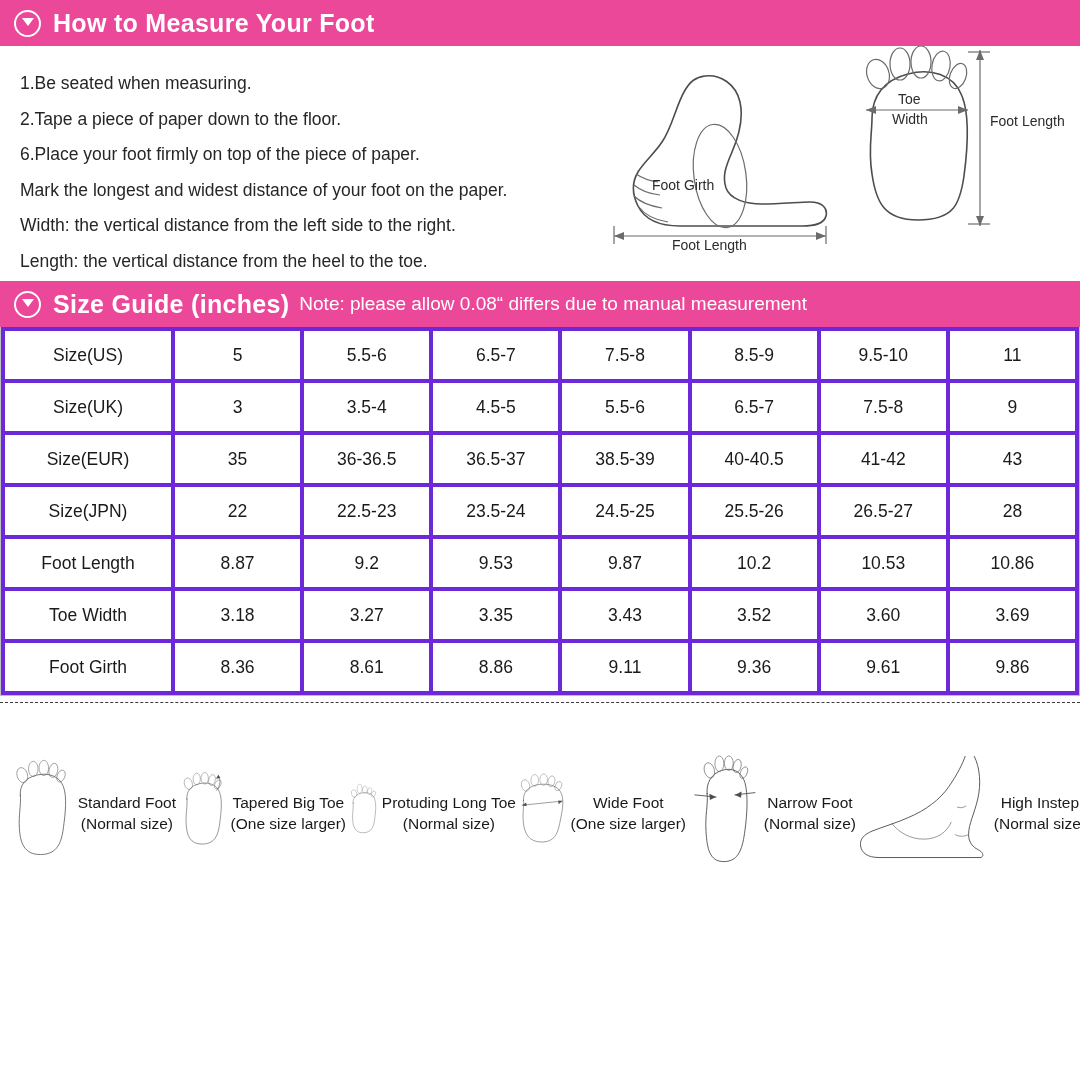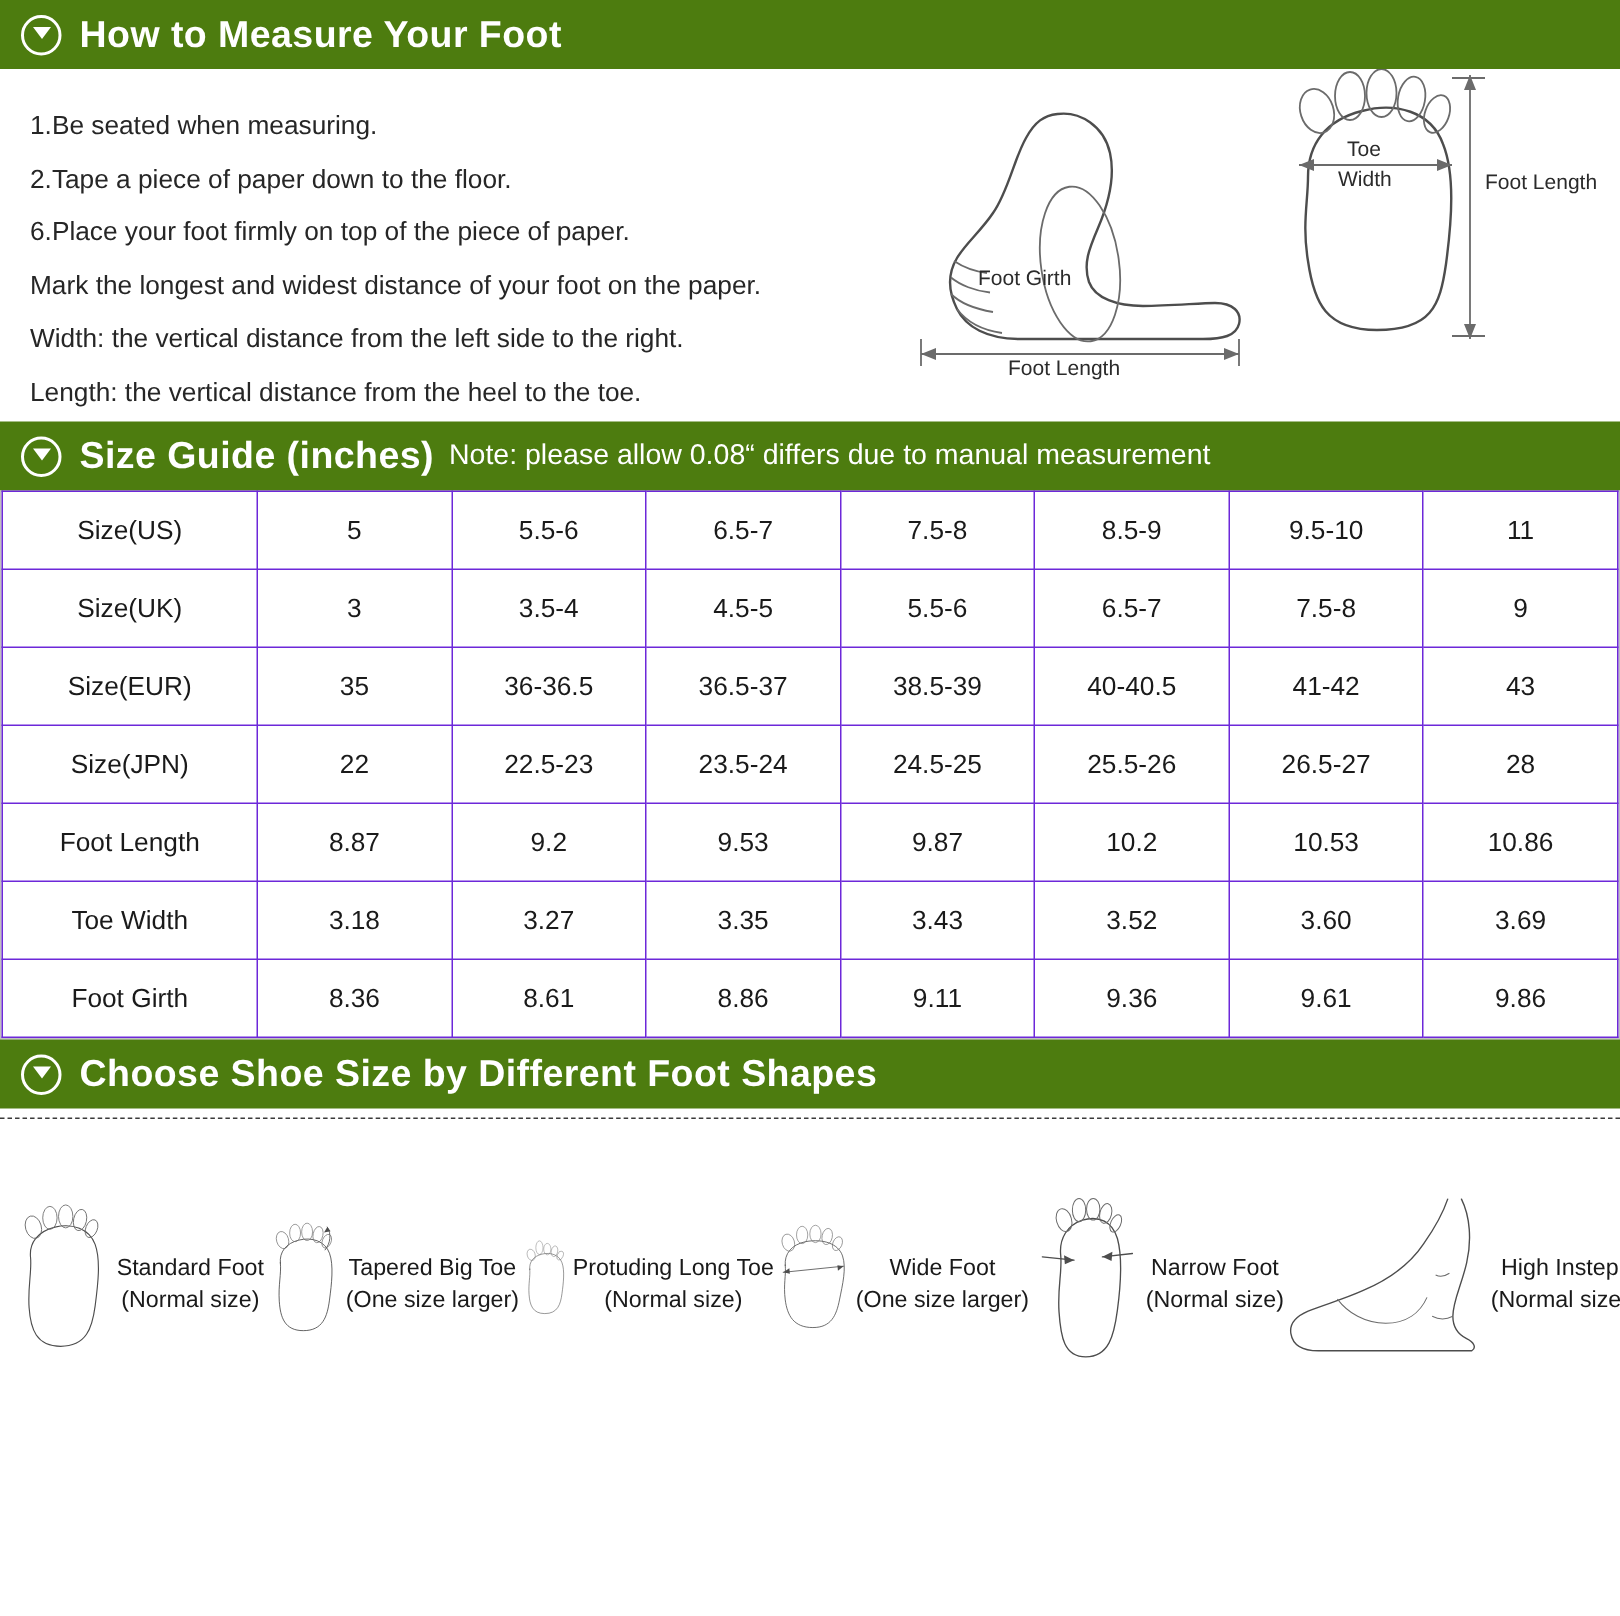--- a/index.html
+++ b/index.html
@@ -12,21 +12,21 @@
   .page {
     width: 1080px;
     height: 1077px;
     position: relative;
     background: #ffffff;
     overflow: hidden;
   }
 
   
   .bar {
-    background: #4d7c0f;
+    background: #ec4899;
     color: #ffffff;
     display: flex;
     align-items: center;
     padding: 0 14px;
     height: 46px;
   }
   .bar-icon {
     width: 27px;
     height: 27px;
     border-radius: 50%;
@@ -90,21 +90,21 @@
   .table-wrap {
     border: 1px solid #bfbfbf;
     border-top: none;
   }
   table.size {
     width: 100%;
     border-collapse: collapse;
     table-layout: fixed;
   }
   table.size td {
-    border: 1px solid #6d28d9;
+    border: 4px solid #6d28d9;
     text-align: center;
     font-size: 17.5px;
     color: #1a1a1a;
     height: 52px;
     padding: 0 2px;
     white-space: nowrap;
   }
   table.size td.rowhead {
     width: 170px;
   }
@@ -307,24 +307,20 @@
           <td>8.86</td>
           <td>9.11</td>
           <td>9.36</td>
           <td>9.61</td>
           <td>9.86</td>
         </tr>
       </tbody>
     </table>
   </div>
 
-  <div class="bar">
-    <span class="bar-icon"></span>
-    <span class="bar-title">Choose Shoe Size by Different Foot Shapes</span>
-  </div>
 
   <div class="shapes">
     <div class="dashline"></div>
 
     <div class="shape-row">
 
       <div class="shape-cell">
         <svg width="150" height="210" viewBox="0 0 150 210">
           <path class="stroke" d="M30,72 C28,52 40,36 64,30 C88,24 112,32 120,54 C128,76 124,110 120,140
                 C116,170 108,196 72,196 C38,196 30,172 28,142 C26,112 32,92 30,72 Z"></path>

